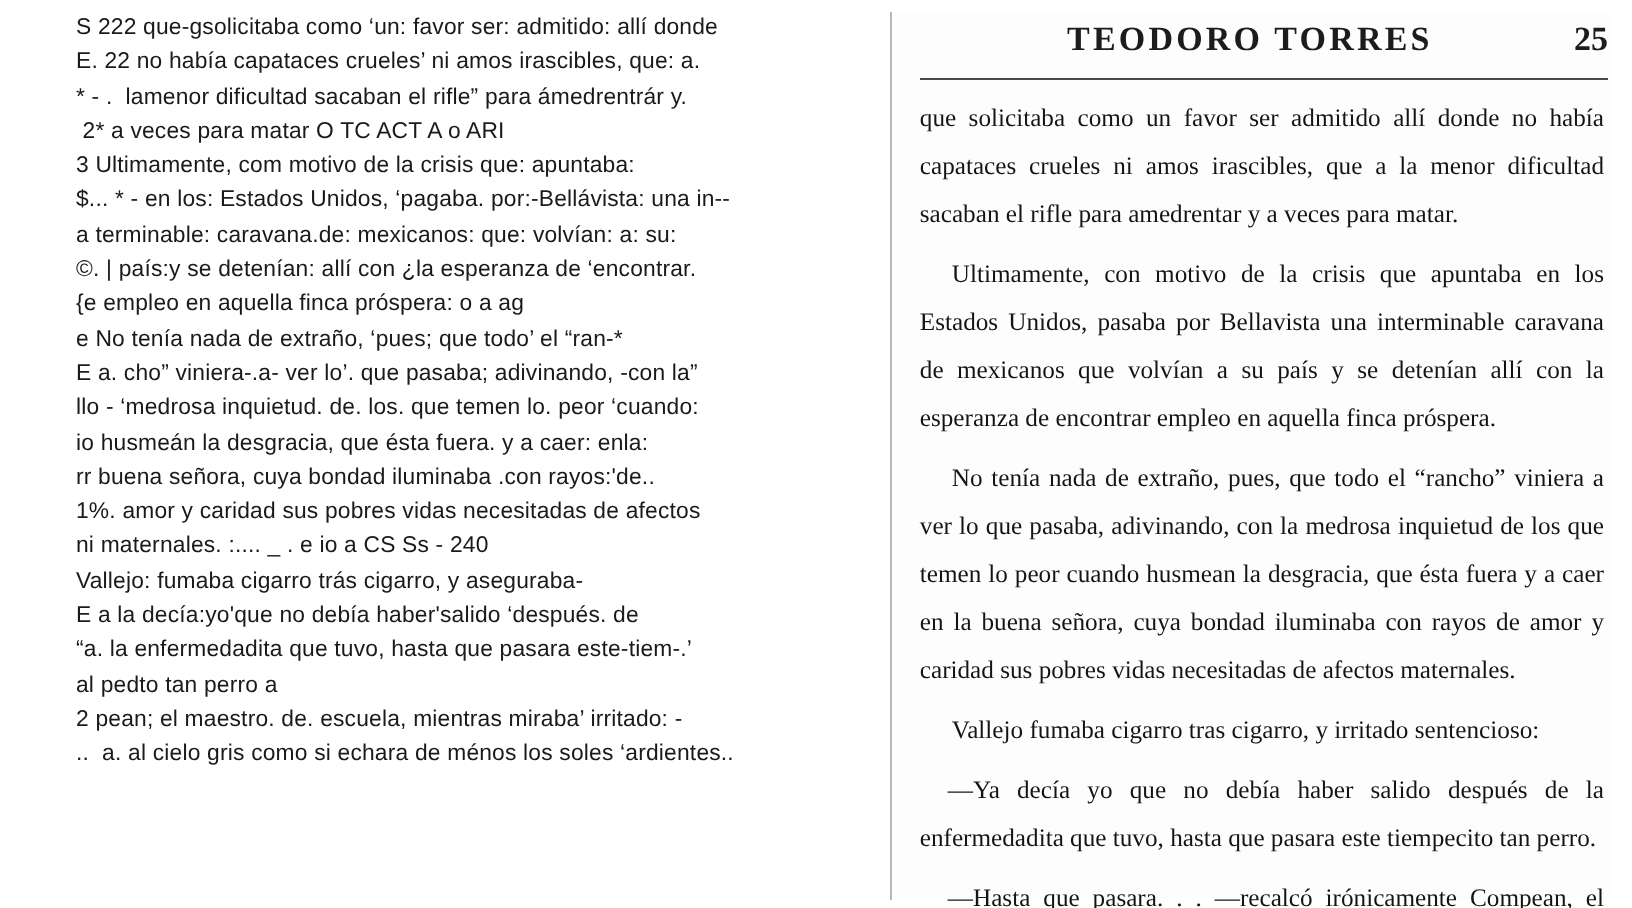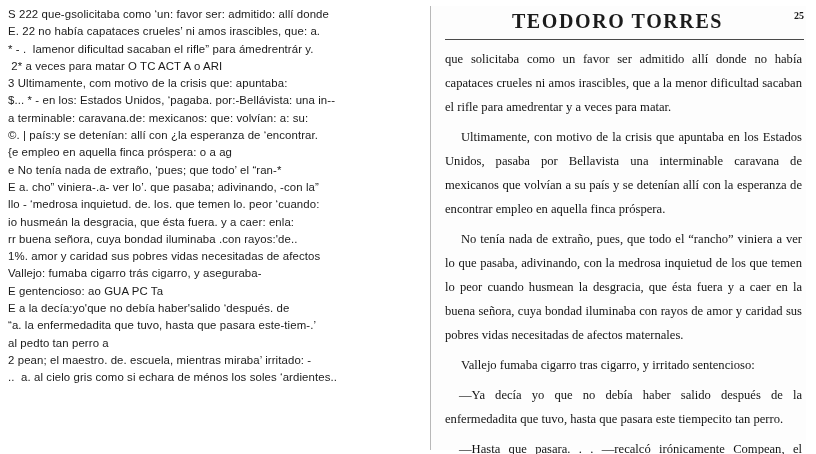--- a/index.html
+++ b/index.html
@@ -20,20 +20,21 @@
     display: flex;
     box-sizing: border-box;
   }
 
   
   .ocr-pane {
     width: 418px;
     box-sizing: border-box;
     padding: 6px 6px 6px 8px;
     background: #ffffff;
+    margin-left: 30px;
   }
   .ocr-line {
     font-family: "Liberation Sans", sans-serif;
     font-size: 11.4px;
     line-height: 17.3px;
     color: #1a1a1a;
     white-space: pre-wrap;
     letter-spacing: 0.1px;
   }
 
@@ -58,32 +59,32 @@
   }
   .scan-header {
     position: relative;
     height: 26px;
     margin-top: 4px;
   }
   .scan-title {
     text-align: center;
     font-family: "Liberation Serif", serif;
     font-weight: bold;
-    font-size: 20px;
+    font-size: 17px;
     letter-spacing: 1.6px;
     color: #1c1c1c;
     padding-right: 16px;
   }
   .scan-pageno {
     position: absolute;
     right: 2px;
     top: 0px;
     font-family: "Liberation Serif", serif;
     font-weight: bold;
-    font-size: 10px;
+    font-size: 17px;
     color: #1c1c1c;
   }
   .scan-rule {
     border-top: 1px solid #4a4a4a;
     margin: 3px 2px 7px 0px;
   }
   .scan-body {
     font-family: "Liberation Serif", serif;
     font-size: 12.6px;
     line-height: 24px;
@@ -116,22 +117,22 @@
     <div class="ocr-line">$... * - en los: Estados Unidos, ‘pagaba. por:-Bellávista: una in--</div>
     <div class="ocr-line">a terminable: caravana.de: mexicanos: que: volvían: a: su:</div>
     <div class="ocr-line">©. | país:y se detenían: allí con ¿la esperanza de ‘encontrar.</div>
     <div class="ocr-line">{e empleo en aquella finca próspera: o a ag</div>
     <div class="ocr-line">e No tenía nada de extraño, ‘pues; que todo’ el “ran-*</div>
     <div class="ocr-line">E a. cho” viniera-.a- ver lo’. que pasaba; adivinando, -con la”</div>
     <div class="ocr-line">llo - ‘medrosa inquietud. de. los. que temen lo. peor ‘cuando:</div>
     <div class="ocr-line">io husmeán la desgracia, que ésta fuera. y a caer: enla:</div>
     <div class="ocr-line">rr buena señora, cuya bondad iluminaba .con rayos:'de..</div>
     <div class="ocr-line">1%. amor y caridad sus pobres vidas necesitadas de afectos</div>
+    <div class="ocr-line">ni maternales. :.... _ . e io a CS Ss - 240</div>
     <div class="ocr-line">Vallejo: fumaba cigarro trás cigarro, y aseguraba-</div>
-    <div class="ocr-line">E gentencioso: ao GUA PC Ta</div>
     <div class="ocr-line">E a la decía:yo'que no debía haber'salido ‘después. de</div>
     <div class="ocr-line">“a. la enfermedadita que tuvo, hasta que pasara este-tiem-.’</div>
     <div class="ocr-line">al pedto tan perro a</div>
     <div class="ocr-line">2 pean; el maestro. de. escuela, mientras miraba’ irritado: -</div>
     <div class="ocr-line">..  a. al cielo gris como si echara de ménos los soles ‘ardientes..</div>
   </div>
 
   <div class="scan-pane">
     <div class="scan-inner">
       <div class="scan-header">

